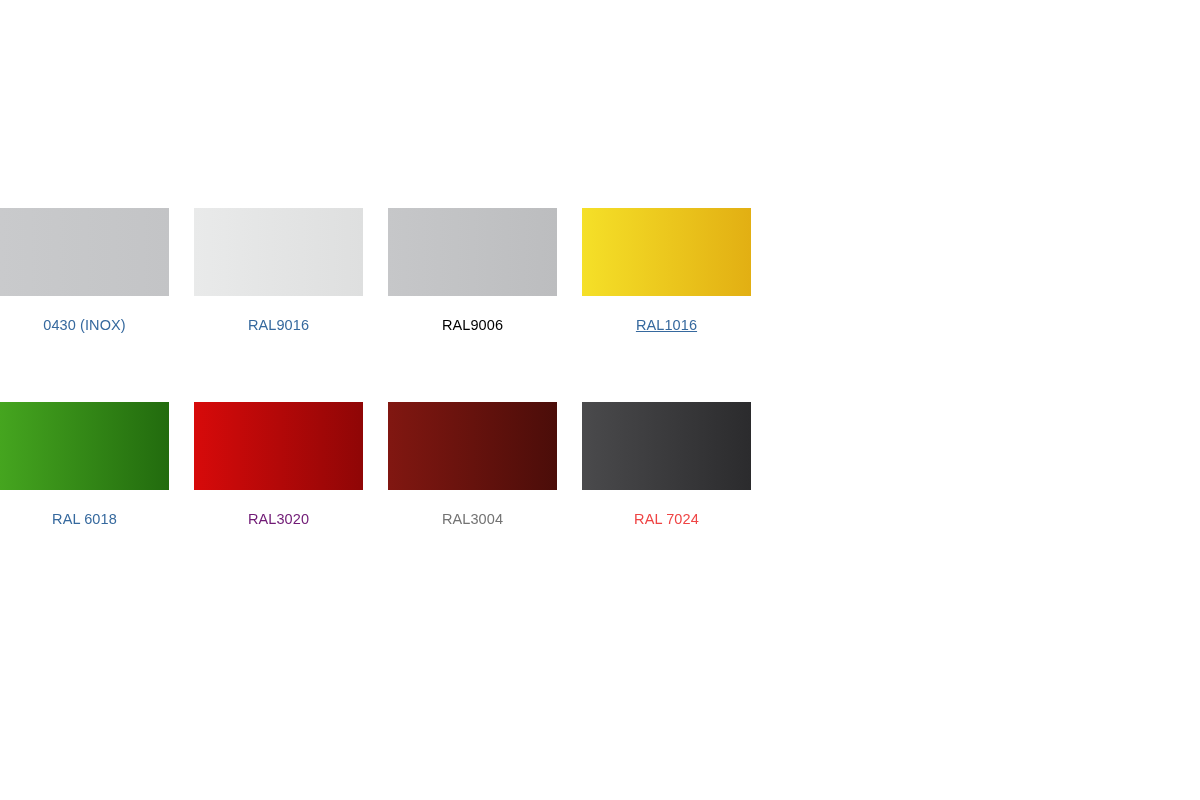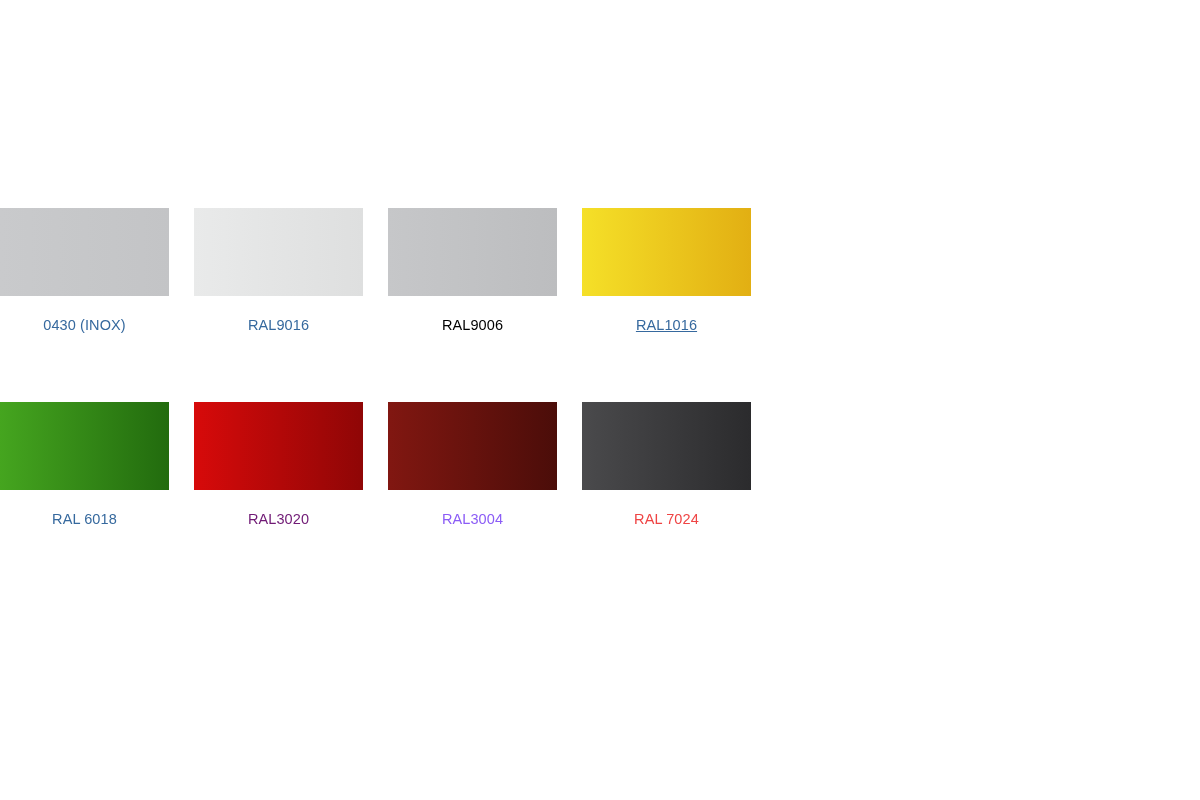--- a/index.html
+++ b/index.html
@@ -99,21 +99,21 @@
     </div>
 
     <div class="swatch-cell">
       <span class="swatch-chip" style="background: linear-gradient(to right, rgb(215, 10, 10) 0%, rgb(143, 6, 6) 100%);"></span>
       <span class="swatch-label" style="color: #701a75;">RAL3020</span>
     </div>
 
 
     <div class="swatch-cell">
       <span class="swatch-chip" style="background: linear-gradient(to right, rgb(129, 23, 17) 0%, rgb(75, 13, 9) 100%);"></span>
-      <span class="swatch-label" style="color: #8b5cf6;">RAL3004</span>
+      <span class="swatch-label" style="color: #737373;">RAL3004</span>
     </div>
 
     <div class="swatch-cell">
       <span class="swatch-chip" style="background: linear-gradient(to right, rgb(74, 74, 76) 0%, rgb(43, 43, 45) 100%);"></span>
       <span class="swatch-label" style="color: #ef4444;">RAL 7024</span>
     </div>
 
   </div>
 
 </div>

